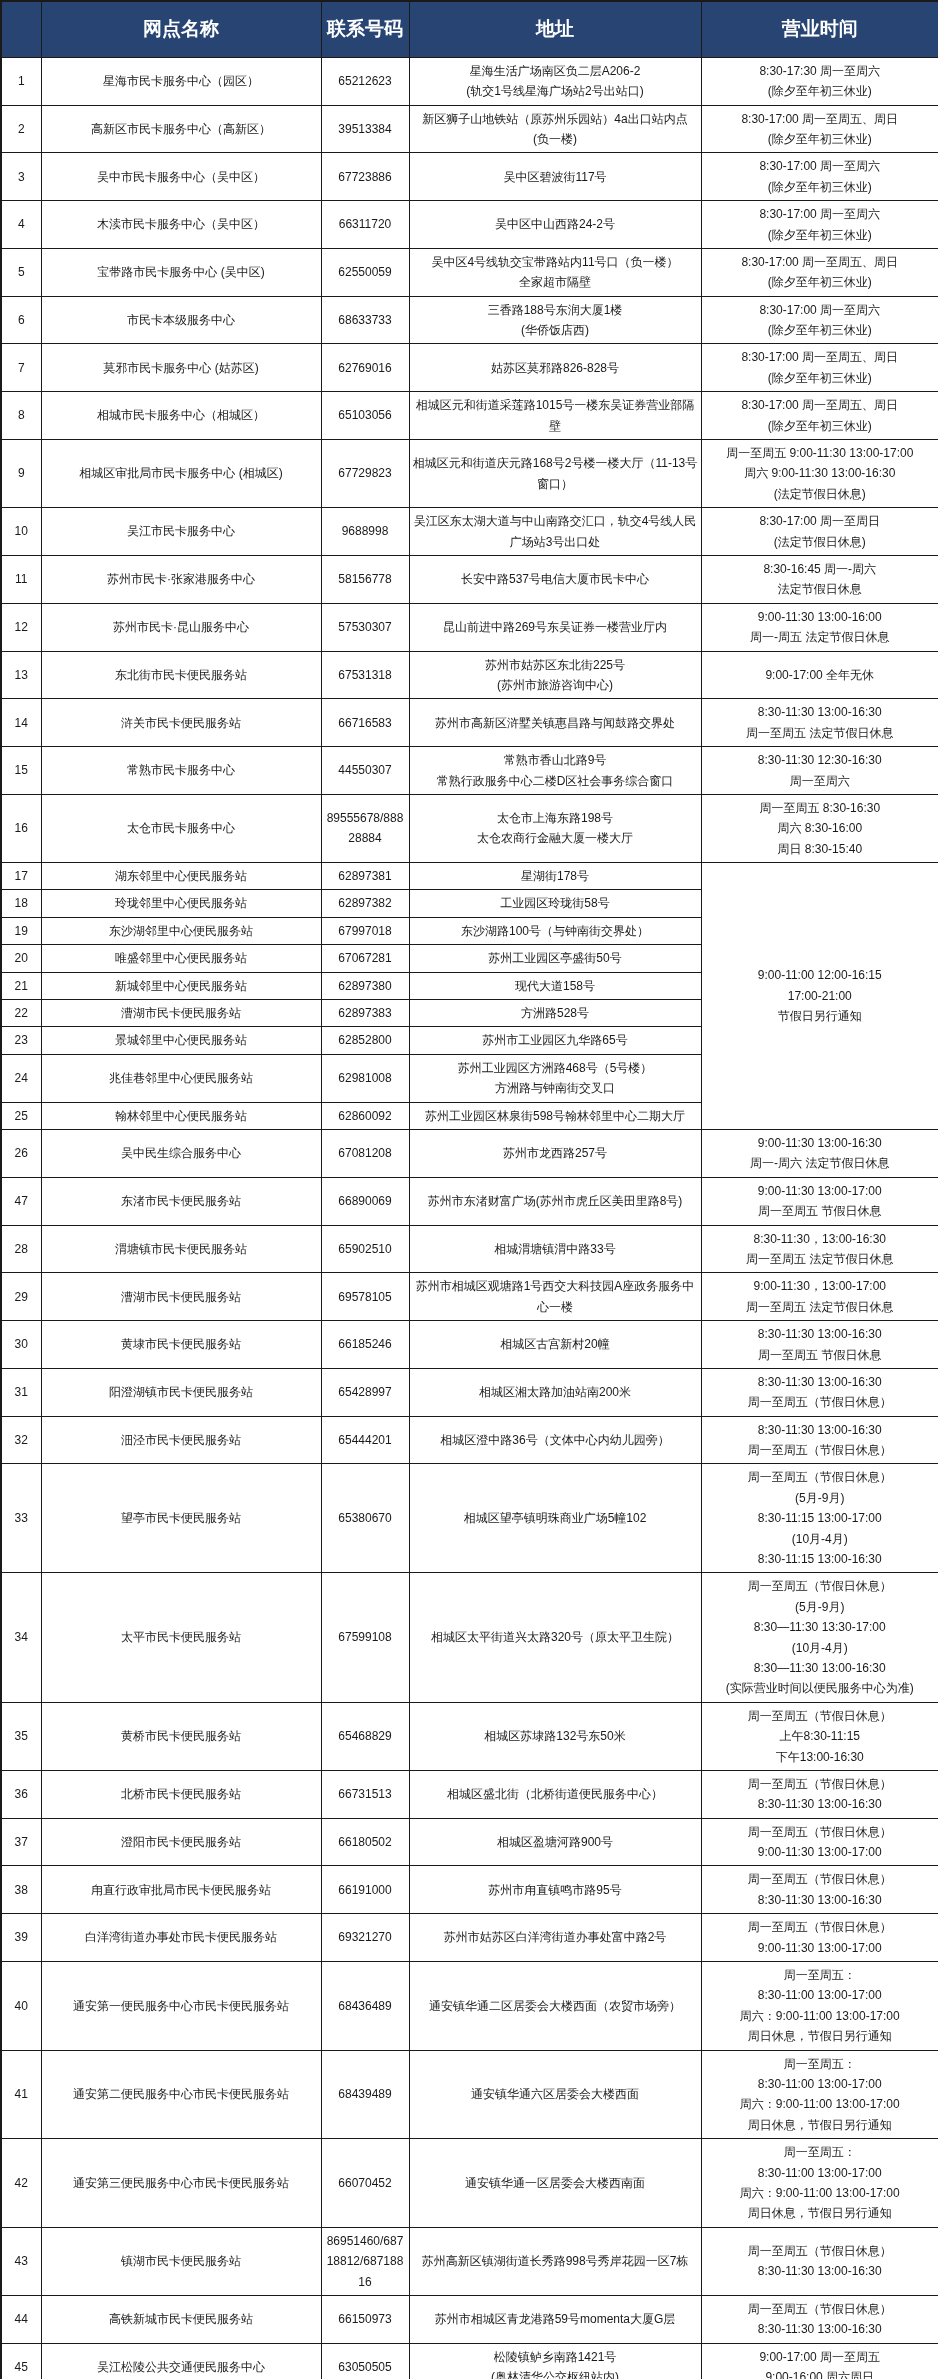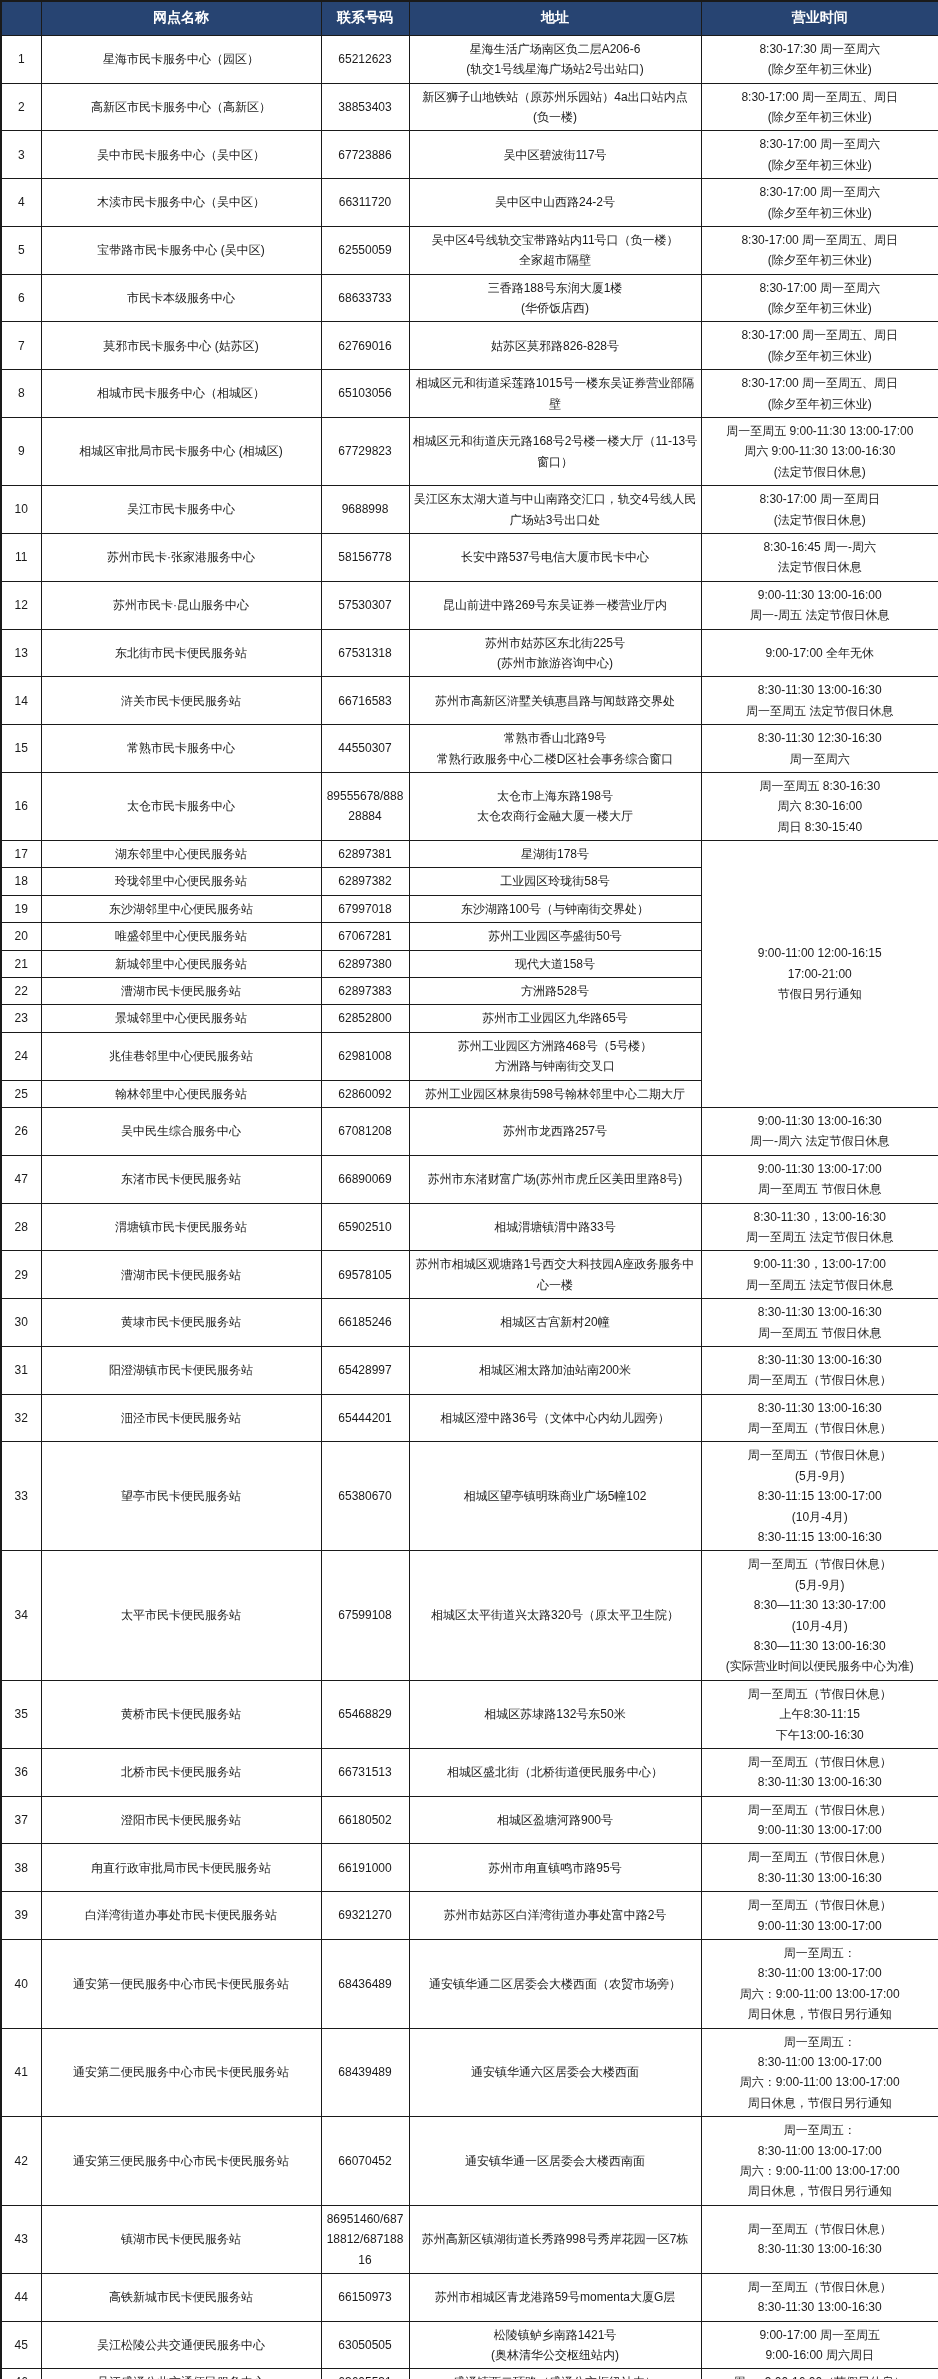--- a/index.html
+++ b/index.html
@@ -28,25 +28,24 @@
     padding: 3px 3px;
     line-height: 1.7;
     white-space: pre-line;
     word-break: break-word;
     overflow-wrap: break-word;
   }
   table.centers thead th {
     background: #274472;
     color: #ffffff;
     font-weight: bold;
-    font-size: 14px;
-    padding: 8px 2px;
+    font-size: 19px;
+    padding: 16px 2px;
     line-height: 1.2;
     white-space: nowrap;
-    font-family: Liberation Mono, monospace;
   }
   col.c-no      { width: 40px;  }
   col.c-name    { width: 280px; }
   col.c-phone   { width: 88px;  }
   col.c-address { width: 292px; }
   col.c-hours   { width: 238px; }
   td.cell-no { font-size: 12px; }
   td.cell-phone { word-break: break-all; }
 </style>
 </head>
@@ -68,29 +67,29 @@
         <th>联系号码</th>
         <th>地址</th>
         <th>营业时间</th>
       </tr>
     </thead>
     <tbody>
         <tr>
     <td class="cell-no">1</td>
     <td class="cell-name">星海市民卡服务中心（园区）</td>
     <td class="cell-phone">65212623</td>
-    <td class="cell-address">星海生活广场南区负二层A206-6
+    <td class="cell-address">星海生活广场南区负二层A206-2
 (轨交1号线星海广场站2号出站口)</td>
     <td class="cell-hours">8:30-17:30 周一至周六
 (除夕至年初三休业)</td>
   </tr>
         <tr>
     <td class="cell-no">2</td>
     <td class="cell-name">高新区市民卡服务中心（高新区）</td>
-    <td class="cell-phone">38853403</td>
+    <td class="cell-phone">39513384</td>
     <td class="cell-address">新区狮子山地铁站（原苏州乐园站）4a出口站内点
 (负一楼)</td>
     <td class="cell-hours">8:30-17:00 周一至周五、周日
 (除夕至年初三休业)</td>
   </tr>
         <tr>
     <td class="cell-no">3</td>
     <td class="cell-name">吴中市民卡服务中心（吴中区）</td>
     <td class="cell-phone">67723886</td>
     <td class="cell-address">吴中区碧波街117号</td>

